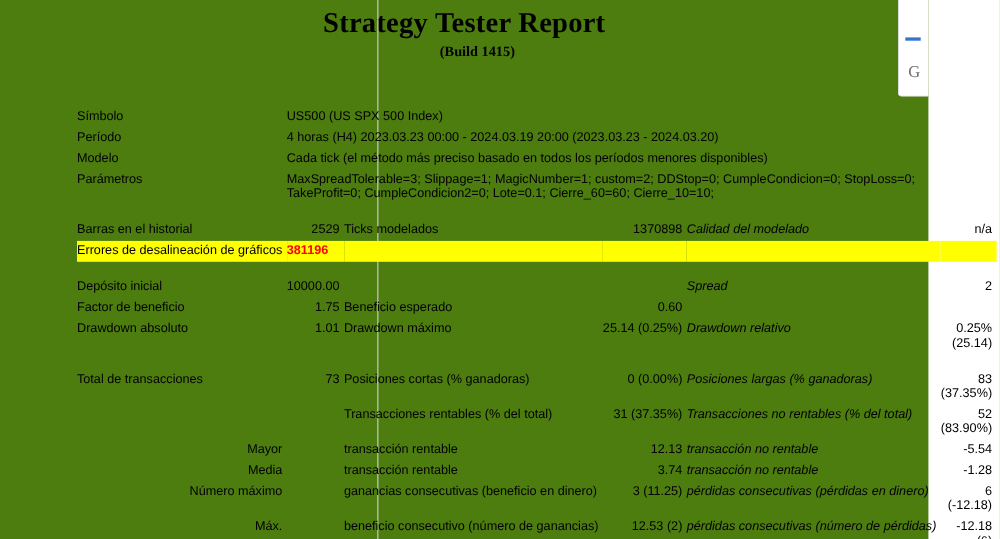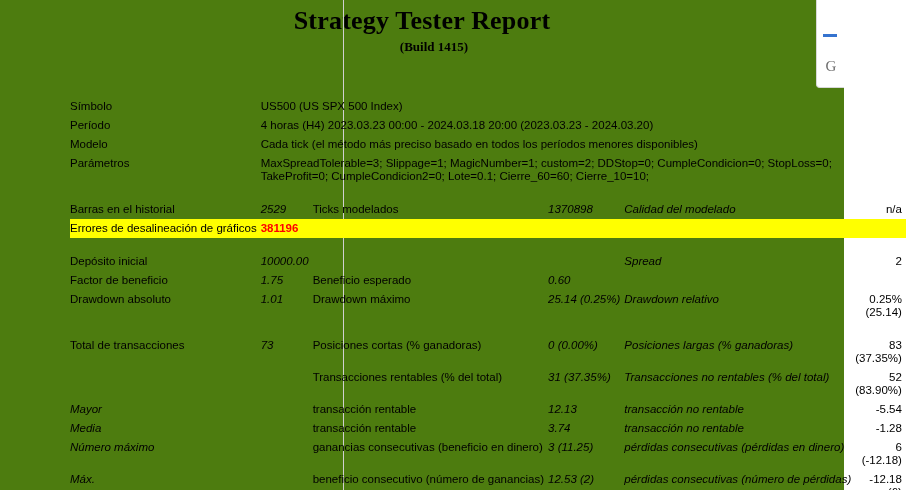--- a/index.html
+++ b/index.html
@@ -97,21 +97,21 @@
     font-family: "Liberation Sans", sans-serif;
     font-size: 11.5px;
     color: #000;
   }
   table.report td {
     padding: 3px 4px 3px 0;
     vertical-align: top;
     line-height: 13px;
   }
   .lbl { white-space: nowrap; }
-  .val-r { text-align: left; white-space: nowrap; font-style: italic; }
+  .val-r { text-align: right; white-space: nowrap; }
   .val-l { text-align: left; }
   .c-label { width: 178px; }
   .c-val1 { width: 70px; }
   .c-mid { width: 210px; }
   .c-val2 { width: 82px; }
   .c-right { width: 160px; font-style: italic; }
   .c-val3 { width: 90px; text-align: right; }
 
   .spacer td { height: 8px; padding: 0; }
   .hl-row td {
@@ -137,21 +137,21 @@
   </div>
 
   <table class="report">
     <tbody>
         <tr>
       <td class="c-label lbl">Símbolo</td>
       <td class="wide-val" colspan="5">US500 (US SPX 500 Index)</td>
     </tr>
     <tr>
       <td class="c-label lbl">Período</td>
-      <td class="wide-val" colspan="5">4 horas (H4) 2023.03.23 00:00 - 2024.03.18 20:00 (2023.03.23 - 2024.03.20)</td>
+      <td class="wide-val" colspan="5">4 horas (H4) 2023.03.23 00:00 - 2024.03.19 20:00 (2023.03.23 - 2024.03.20)</td>
     </tr>
     <tr>
       <td class="c-label lbl">Modelo</td>
       <td class="wide-val" colspan="5">Cada tick (el método más preciso basado en todos los períodos menores disponibles)</td>
     </tr>
     <tr>
       <td class="c-label lbl">Parámetros</td>
       <td class="wide-val params-val" colspan="5">MaxSpreadTolerable=3; Slippage=1; MagicNumber=1; custom=2; DDStop=0; CumpleCondicion=0; StopLoss=0; TakeProfit=0; CumpleCondicion2=0; Lote=0.1; Cierre_60=60; Cierre_10=10;</td>
     </tr>
 

